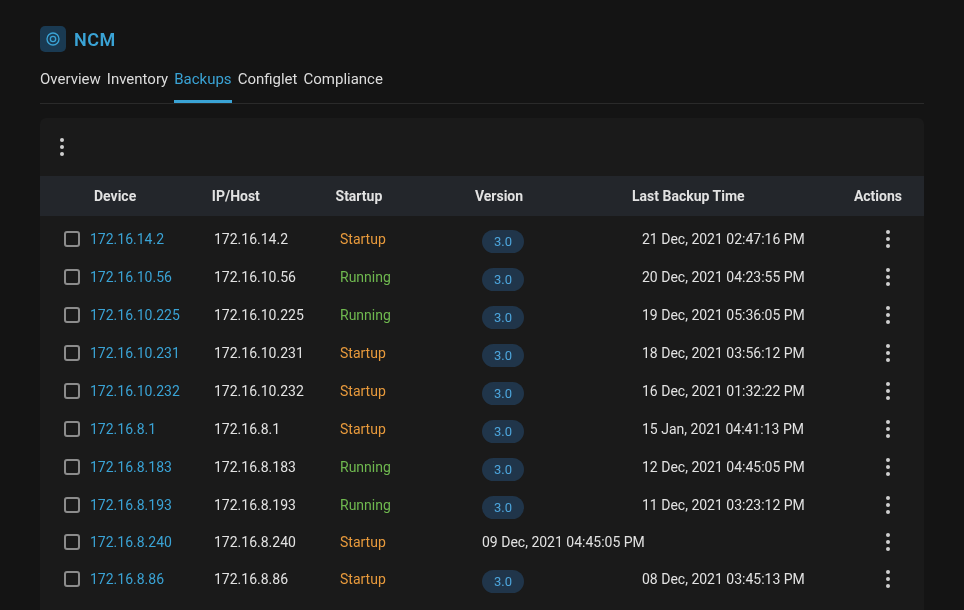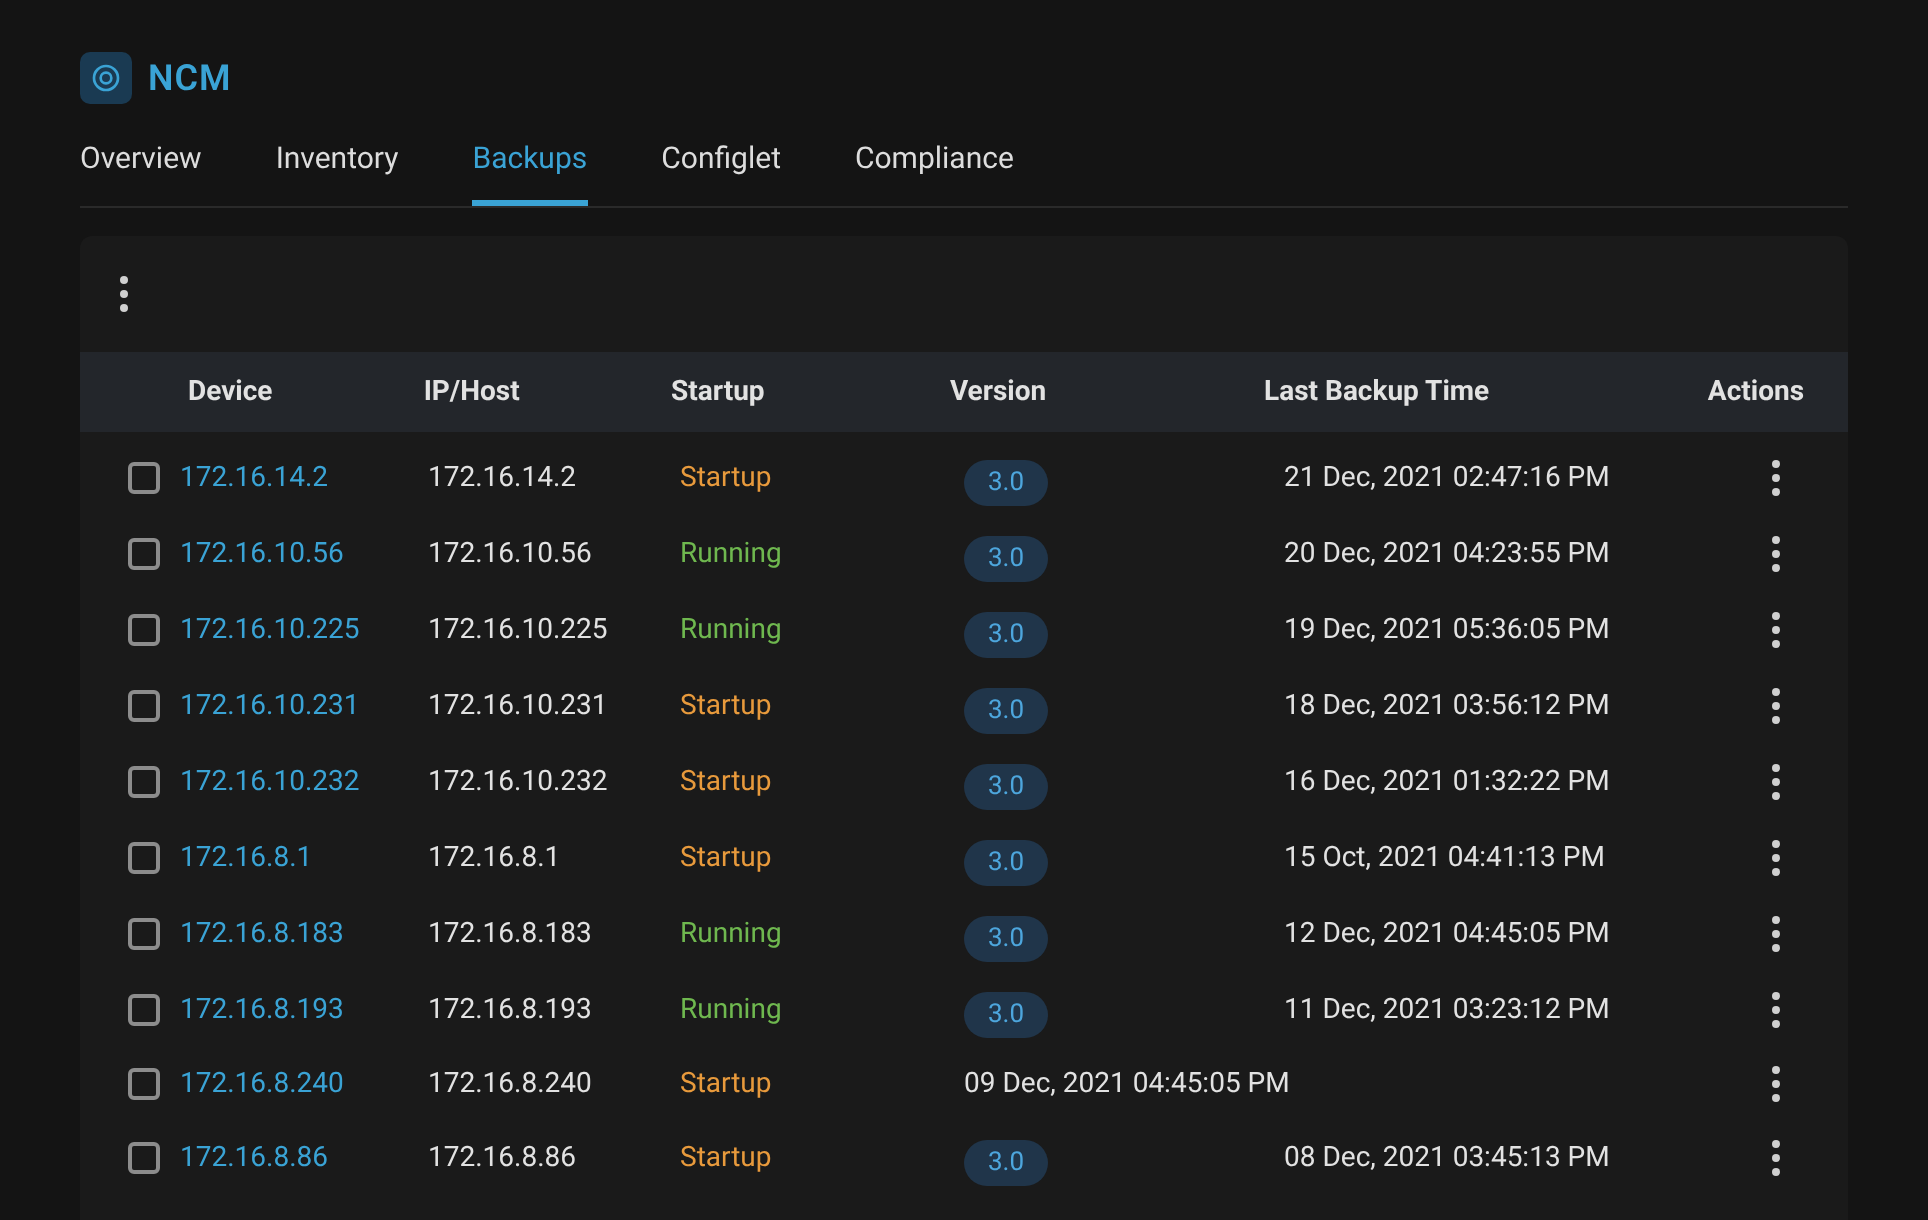--- a/index.html
+++ b/index.html
@@ -4,21 +4,21 @@
   <style>
     * { margin: 0; padding: 0; box-sizing: border-box; font-family: -apple-system, BlinkMacSystemFont, "Segoe UI", Roboto, sans-serif; }
     body { background: #141414; color: #e5e5e5; width: 964px; height: 610px; overflow: hidden; }
 
     .container { padding: 26px 40px 20px 40px; }
 
     .brand-row { display: flex; align-items: center; gap: 8px; margin-bottom: 18px; }
     .brand-icon { width: 26px; height: 26px; background: #1a3a52; border-radius: 5px; display: flex; align-items: center; justify-content: center; }
     .brand-text { color: #3aa3d5; font-size: 18px; font-weight: 600; letter-spacing: .5px; }
 
-    .tabs { display: flex; gap: 37px; border-bottom: 1px solid #2a2a2a; padding-bottom: 0; }
+    .tabs { display: flex; gap: 6px; border-bottom: 1px solid #2a2a2a; padding-bottom: 0; }
     .tab { color: #ddd; font-size: 15px; padding: 0 0 12px 0; cursor: pointer; border-bottom: 3px solid transparent; }
     .tab.active { color: #3aa3d5; border-bottom-color: #3aa3d5; }
 
     .panel { background: #1a1a1a; border-radius: 6px; margin-top: 14px; padding: 0 0 18px 0; }
     .toolbar { display: flex; align-items: center; justify-content: space-between; padding: 16px 22px 16px 14px; }
     .search { display: flex; align-items: center; background: transparent; border: 1px solid #3a3a3a; border-radius: 5px; width: 266px; height: 30px; padding: 0 10px; }
     .search input { flex: 1; background: transparent; border: none; outline: none; color: #ccc; font-size: 12px; }
     .search input::placeholder { color: #8c8c8c; }
     .search svg { width: 15px; height: 15px; stroke: #ddd; }
     .kebab { display: flex; flex-direction: column; gap: 3px; cursor: pointer; padding: 4px 6px; }
@@ -181,21 +181,21 @@
           </div>
         </div>
         <div class="trow">
           <div class="dev-cell">
             <div class="chk"></div>
             <span class="dev-link">172.16.8.1</span>
           </div>
           <div class="ip-cell">172.16.8.1</div>
           <div class="status-cell status-startup">Startup</div>
           <div class="version-cell"><span class="badge">3.0</span></div>
-          <div class="backup-cell">15 Oct, 2021 04:41:13 PM</div>
+          <div class="backup-cell">15 Jan, 2021 04:41:13 PM</div>
           <div class="actions-cell">
             <div class="kebab">
               <span></span>
               <span></span>
               <span></span>
             </div>
           </div>
         </div>
         <div class="trow">
           <div class="dev-cell">

